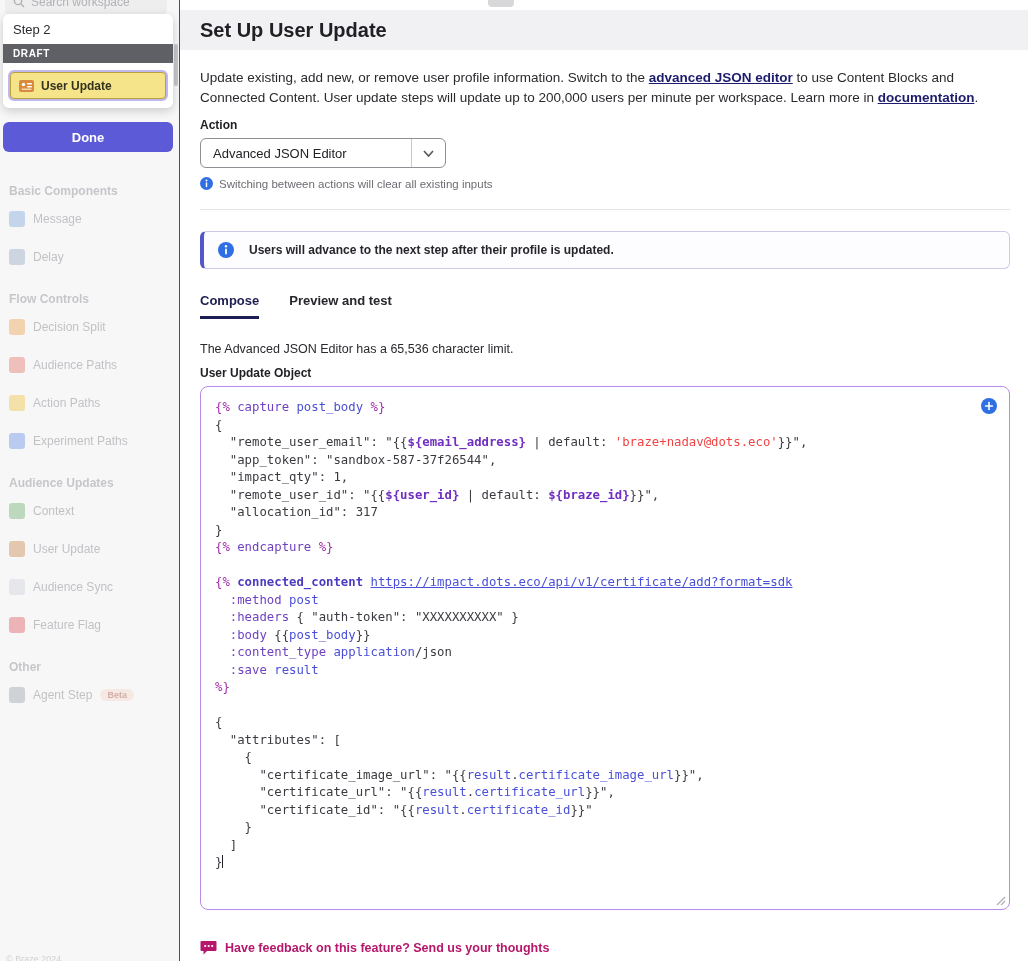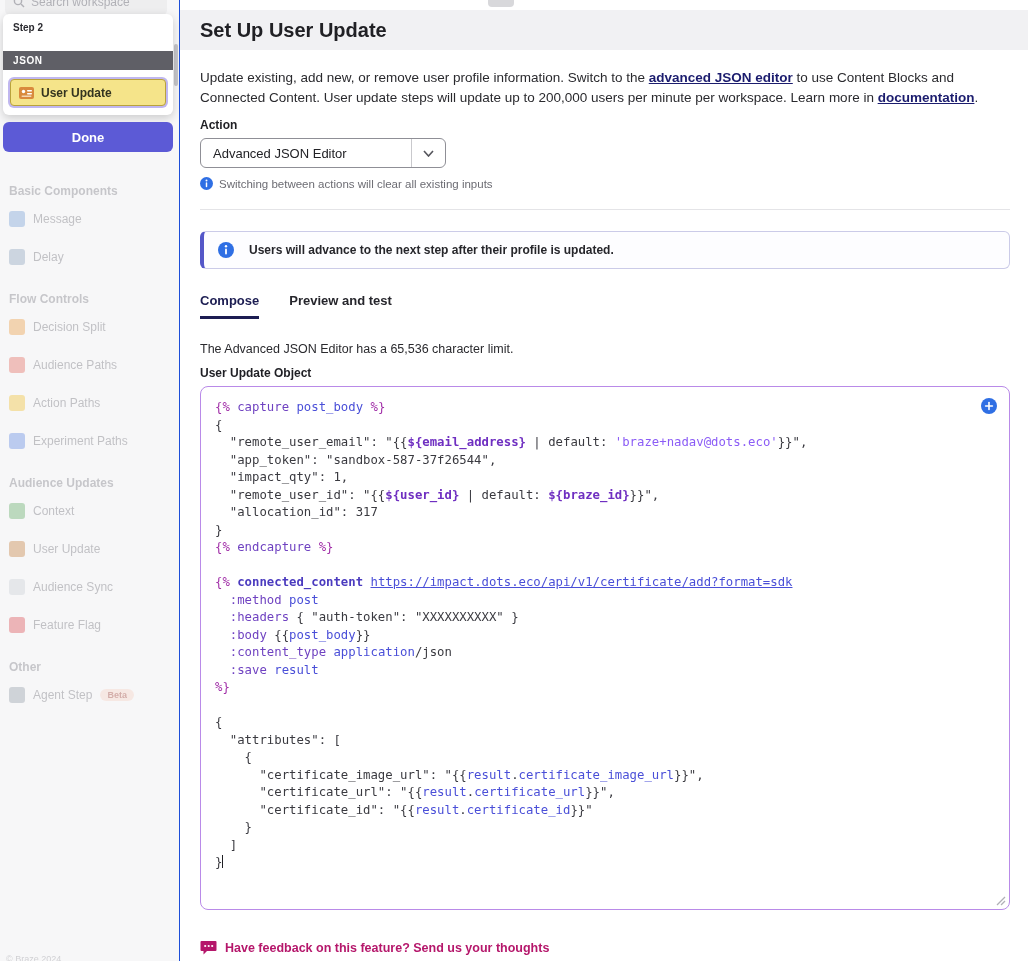--- a/index.html
+++ b/index.html
@@ -11,21 +11,21 @@
   .sidebar { position:absolute; left:0; top:0; width:180px; height:961px;
              background:#f7f7f8; border-right:1px solid #1d4ed8; overflow:hidden; }
   .search-box { position:absolute; left:5px; top:-12px; width:162px; height:28px;
                 background:#ebebed; border-radius:6px; display:flex; align-items:center;
                 gap:6px; padding:0 8px; color:#9a9aa1; font-size:12px; opacity:.75; }
   .scroll-thumb { position:absolute; right:1px; top:44px; width:4px; height:42px;
                   background:#c6c6ca; border-radius:2px; }
 
   .step-card { position:absolute; left:3px; top:14px; width:170px; background:#fff;
                border-radius:6px; box-shadow:0 3px 10px rgba(0,0,0,.18); padding-bottom:9px; z-index:3; }
-  .step-title { font-size:10px; font-weight:bold; color:#2b2b30; padding:8px 10px 18px; }
+  .step-title { font-size:13px; font-weight:normal; color:#2b2b30; padding:8px 10px 7px; }
   .draft-bar { background:#5f5f66; color:#fff; font-size:10px; font-weight:bold;
                letter-spacing:.6px; padding:4px 10px; }
   .step-chip { margin:9px 7px 0; background:#f5e48a; border:1px solid #b9a23c;
                box-shadow:0 0 0 2px rgba(116,96,220,.45); border-radius:4px; height:27px;
                display:flex; align-items:center; gap:7px; padding:0 8px;
                font-size:12px; font-weight:bold; color:#33331f; cursor:pointer; }
   .done-btn { position:absolute; left:3px; top:122px; width:170px; height:30px;
               background:#5c5ad6; color:#fff; border:none; border-radius:6px;
               font-size:13px; font-weight:bold; z-index:3; cursor:pointer;
               font-family:"Liberation Sans",sans-serif; }
@@ -81,21 +81,21 @@
             height:524px; padding:12px 14px; background:#fff; overflow:hidden;
             font-family:"DejaVu Sans Mono", monospace; font-size:12.3px; line-height:17.5px;
             color:#3a3a40; }
   .code-line { white-space:pre; }
   .c-p { color:#3a3a40; }
   .c-t { color:#a12fa8; }
   .c-k { color:#6f42c1;text-align:center; }
   .c-b { color:#4b3bbf; font-weight:bold; }
   .c-i { color:#4a4fd8; }
   .c-v { color:#6f2fc1; font-weight:bold; }
-  .c-s { color:#8b5cf6; }
+  .c-s { color:#ef4444; }
   .c-u { color:#4a4fd8; text-decoration:underline; }
   .c-c { display:inline-block; width:1px; height:13px; background:#1f1f24; vertical-align:-2px; }
   .editor-plus { position:absolute; top:11px; right:12px; width:16px; height:16px; cursor:pointer; }
   .resize-handle { position:absolute; right:3px; bottom:3px; cursor:nwse-resize; }
 
   .feedback { margin-top:30px; display:flex; align-items:center; gap:8px;
               font-size:12.5px; font-weight:bold; color:#b5176b; cursor:pointer; }
 </style>
 </head>
 <body>
@@ -107,21 +107,21 @@
     <div class="search-box">
       <svg width="12" height="12" viewBox="0 0 12 12">
           <circle cx="5" cy="5" r="3.6" fill="none" stroke="#9a9aa1" stroke-width="1.4"></circle>
           <line x1="8" y1="8" x2="11" y2="11" stroke="#9a9aa1" stroke-width="1.4"></line>
         </svg>
       <span>Search workspace</span>
     </div>
 
     <div class="step-card">
       <div class="step-title">Step 2</div>
-      <div class="draft-bar">JSON</div>
+      <div class="draft-bar">DRAFT</div>
       <div class="step-chip">
         <svg width="15" height="12" viewBox="0 0 15 12">
             <rect x="0" y="0" width="15" height="12" rx="2" fill="#d98a3d"></rect>
             <circle cx="4.5" cy="4.5" r="1.7" fill="#fff"></circle>
             <rect x="8" y="3" width="5" height="1.4" rx=".7" fill="#fff"></rect>
             <rect x="8" y="6" width="5" height="1.4" rx=".7" fill="#fff"></rect>
             <rect x="2.5" y="8.5" width="10" height="1.4" rx=".7" fill="#f3d6b3"></rect>
           </svg>
         <span>User Update</span>
       </div>

